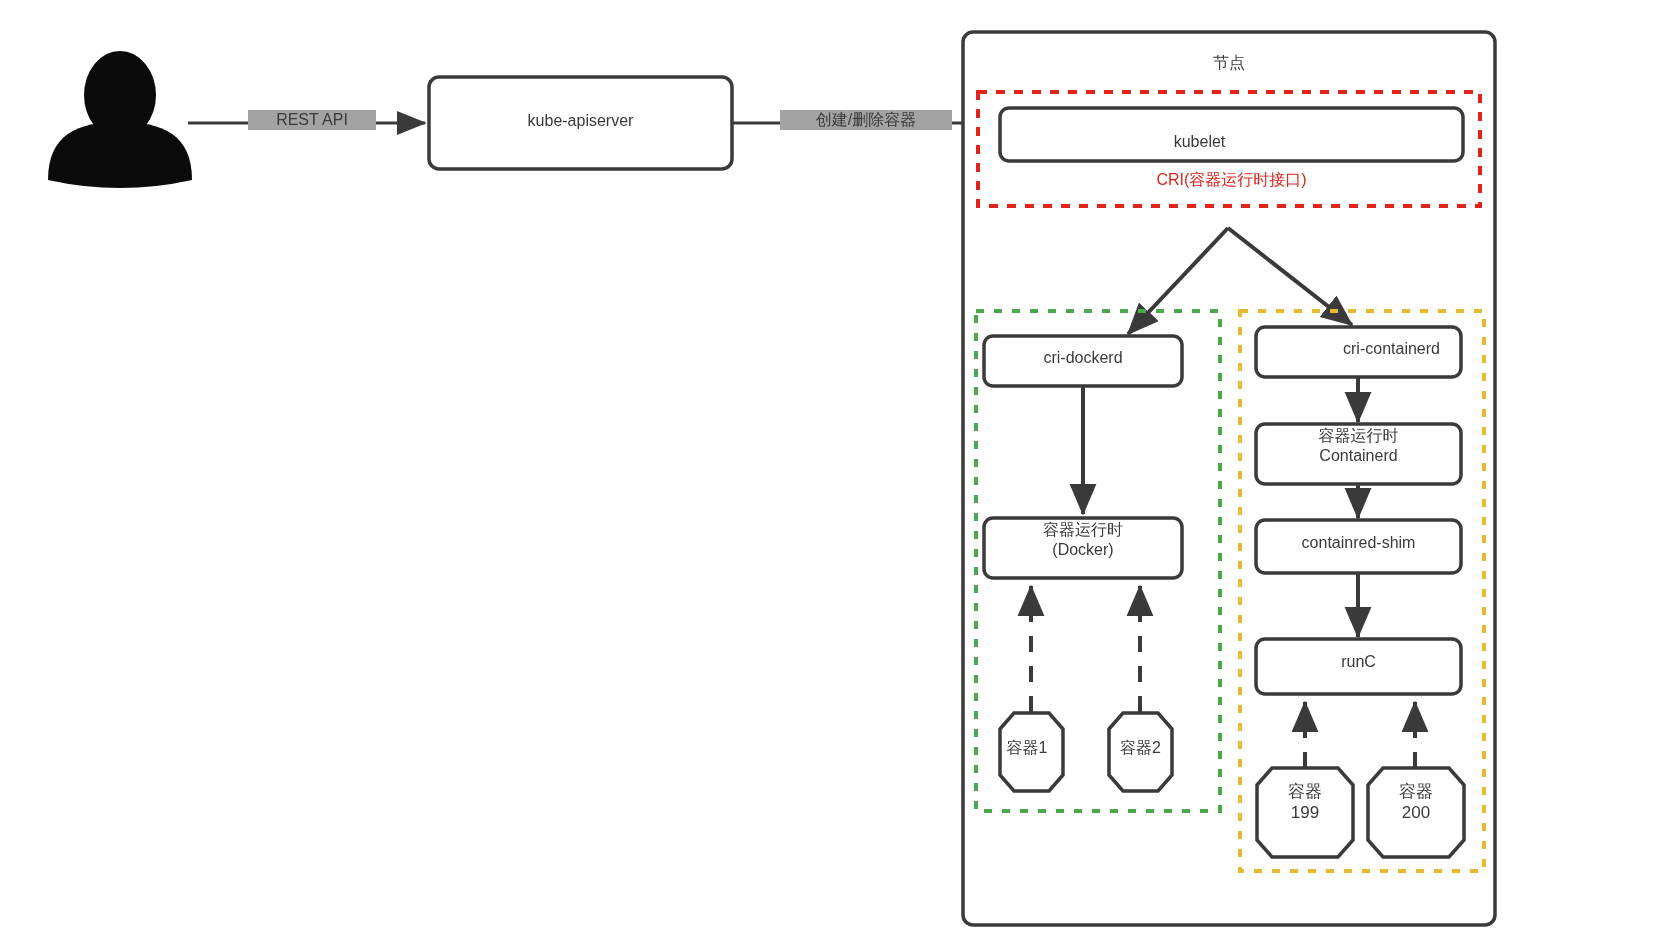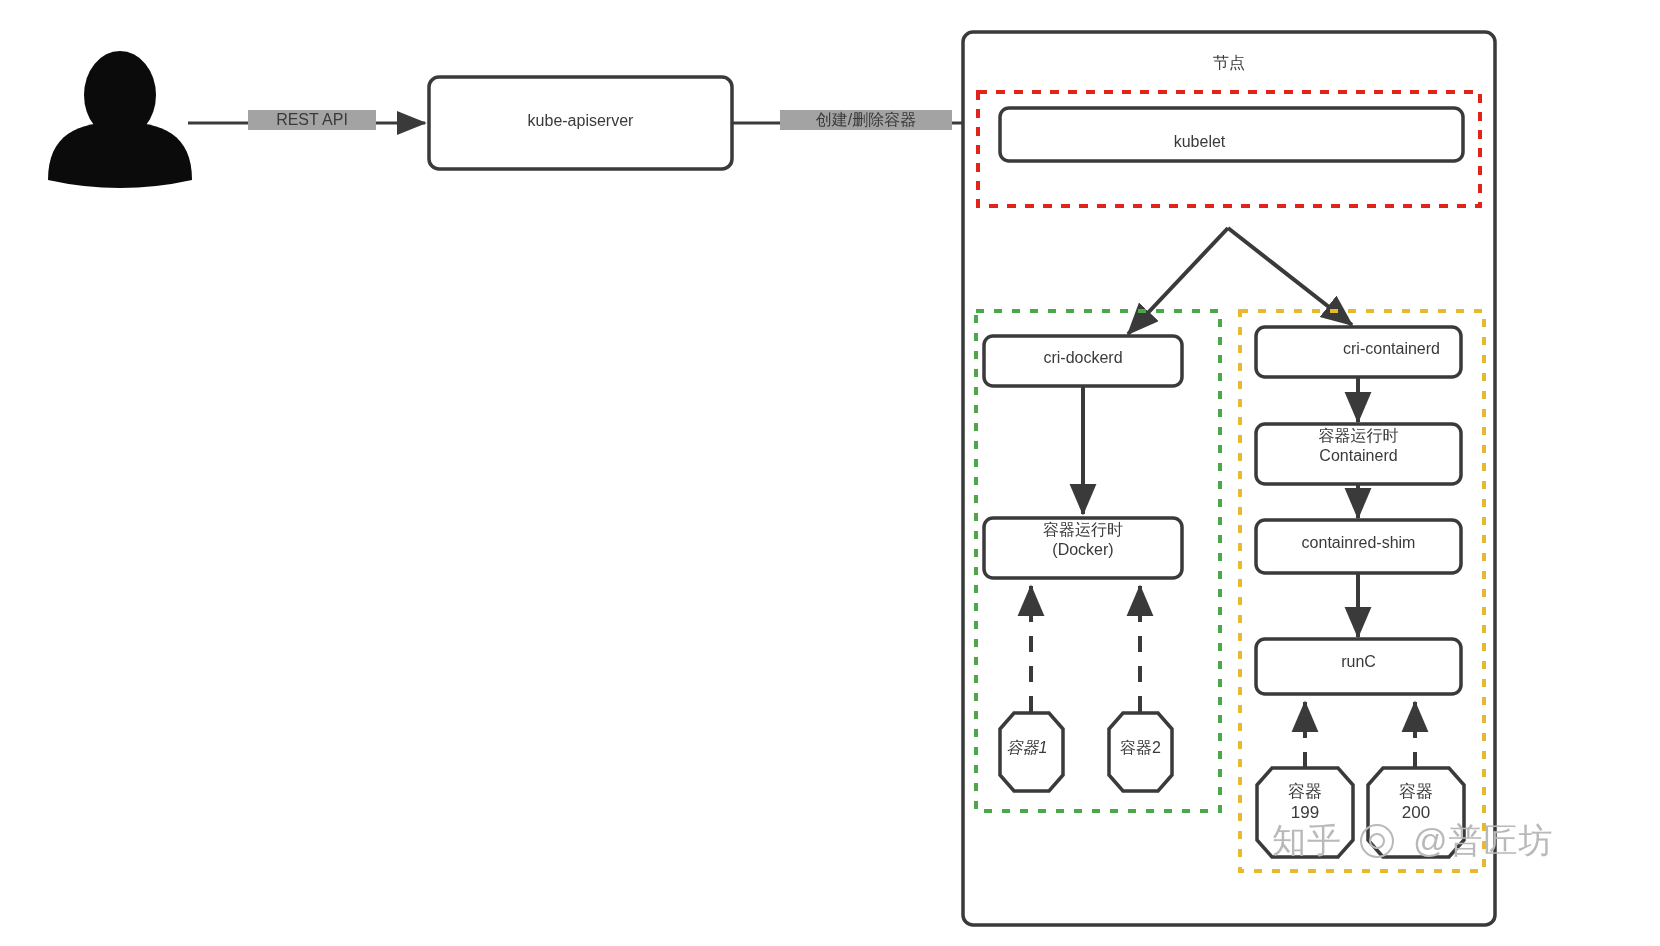--- a/index.html
+++ b/index.html
@@ -171,44 +171,40 @@
   <div class="lbl edge" style="left:248px; top:110px; width:124px;">REST API</div>
 
   <div class="lbl edge" style="left:780px; top:110px; width:168px;">创建/删除容器</div>
 
   <div class="lbl" style="left:429px; top:111px; width:303px;">kube-apiserver</div>
 
   <div class="lbl" style="left:1139px; top:53px; width:180px;">节点</div>
 
   <div class="lbl" style="left:1000px; top:121px; width:399px;margin-top:11px;">kubelet</div>
 
+  <div class="lbl red" style="left:1000px; top:170px; width:463px;">CRI(容器运行时接口)</div>
 
   <div class="lbl" style="left:984px; top:348px; width:198px;">cri-dockerd</div>
 
   <div class="lbl" style="left:984px; top:520px; width:198px;">容器运行时
 (Docker)</div>
 
-  <div class="lbl" style="left:1000px; top:738px; width:54px;font-style:italic;">容器1</div>
+  <div class="lbl" style="left:1000px; top:738px; width:54px;">容器1</div>
 
   <div class="lbl" style="left:1109px; top:738px; width:63px;">容器2</div>
 
   <div class="lbl" style="left:1256px; top:339px; width:205px;margin-left:33px;">cri-containerd</div>
 
   <div class="lbl" style="left:1256px; top:426px; width:205px;">容器运行时
 Containerd</div>
 
   <div class="lbl" style="left:1256px; top:533px; width:205px;">containred-shim</div>
 
   <div class="lbl" style="left:1256px; top:652px; width:205px;">runC</div>
 
   <div class="lbl small" style="left:1257px; top:782px; width:96px;">容器
 199</div>
 
   <div class="lbl small" style="left:1368px; top:782px; width:96px;">容器
 200</div>
 
-  <div class="watermark" style="left:1272px; top:818px;">
-    <span>知乎</span>
-    <span class="wm-sep"></span>
-    <span>@普匠坊</span>
-  </div>
 
 </div>
 
 </body></html>

